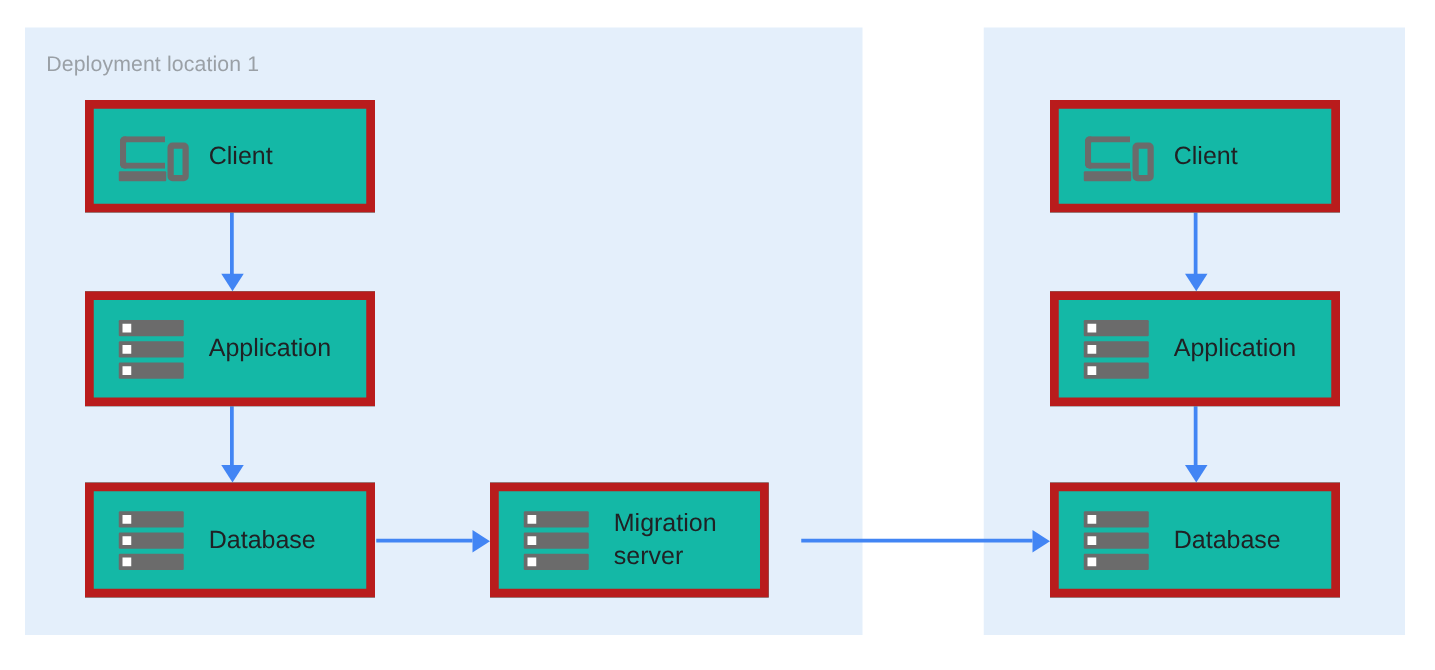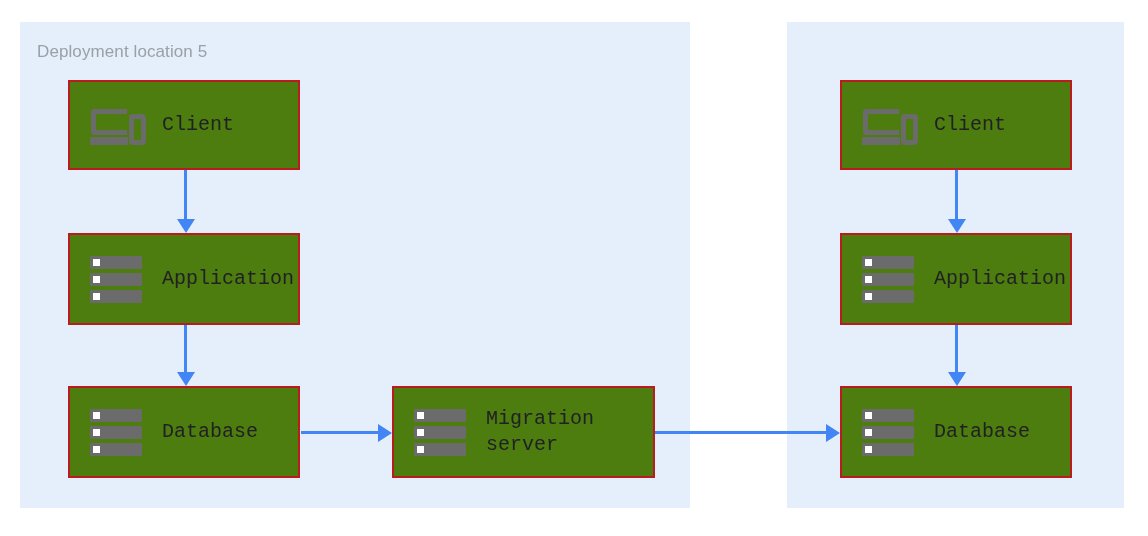--- a/index.html
+++ b/index.html
@@ -24,26 +24,25 @@
   .zone-label {
     position: absolute;
     color: #9aa0a6;
     font-size: 17px;
     line-height: 20px;
     letter-spacing: 0.1px;
     white-space: nowrap;
   }
   .node {
     position: absolute;
-    background: #4d7c0f;
-    border: 2px solid #b91c1c;
+    background: #14b8a6;
+    border: 7px solid #b91c1c;
     box-sizing: border-box;
     display: flex;
     align-items: center;
-    font-family: Liberation Mono, monospace;
   }
   .node-icon {
     position: absolute;
     left: 20px;
     top: 50%;
     transform: translateY(-50%);
     width: 56px;
     height: 48px;
     display: flex;
     align-items: center;
@@ -154,21 +153,21 @@
     border-bottom: 9px solid transparent;
     border-left: 14px solid #4285f4;
   }
 </style>
 </head>
 <body>
 
 <div id="canvas">
 
   <div class="zone" style="left:20px; top:22px; width:670px; height:486px;"></div>
-  <div class="zone-label" style="left:37px; top:42px;">Deployment location 5</div>
+  <div class="zone-label" style="left:37px; top:42px;">Deployment location 1</div>
 
   <div class="zone" style="left:787px; top:22px; width:337px; height:486px;"></div>
 
   <div class="arrow-v" style="left:184px; top:170px; height:50px;"></div>
   <div class="arrow-v" style="left:184px; top:325px; height:48px;"></div>
   <div class="arrow-h" style="left:301px; top:431px; width:77px;"></div>
   <div class="arrow-h" style="left:641px; top:431px; width:185px;"></div>
   <div class="arrow-v" style="left:955px; top:170px; height:50px;"></div>
   <div class="arrow-v" style="left:955px; top:325px; height:48px;"></div>
 
@@ -198,21 +197,21 @@
     <span class="node-icon">
       <span class="srv">
         <span class="srv-bar"></span>
         <span class="srv-bar"></span>
         <span class="srv-bar"></span>
       </span>
     </span>
     <span class="node-label">Database</span>
   </div>
 
-  <div class="node" style="left:392px; top:386px; width:263px; height:92px;">
+  <div class="node" style="left:392px; top:386px; width:223px; height:92px;">
     <span class="node-icon">
       <span class="srv">
         <span class="srv-bar"></span>
         <span class="srv-bar"></span>
         <span class="srv-bar"></span>
       </span>
     </span>
     <span class="node-label">Migration
 server</span>
   </div>

